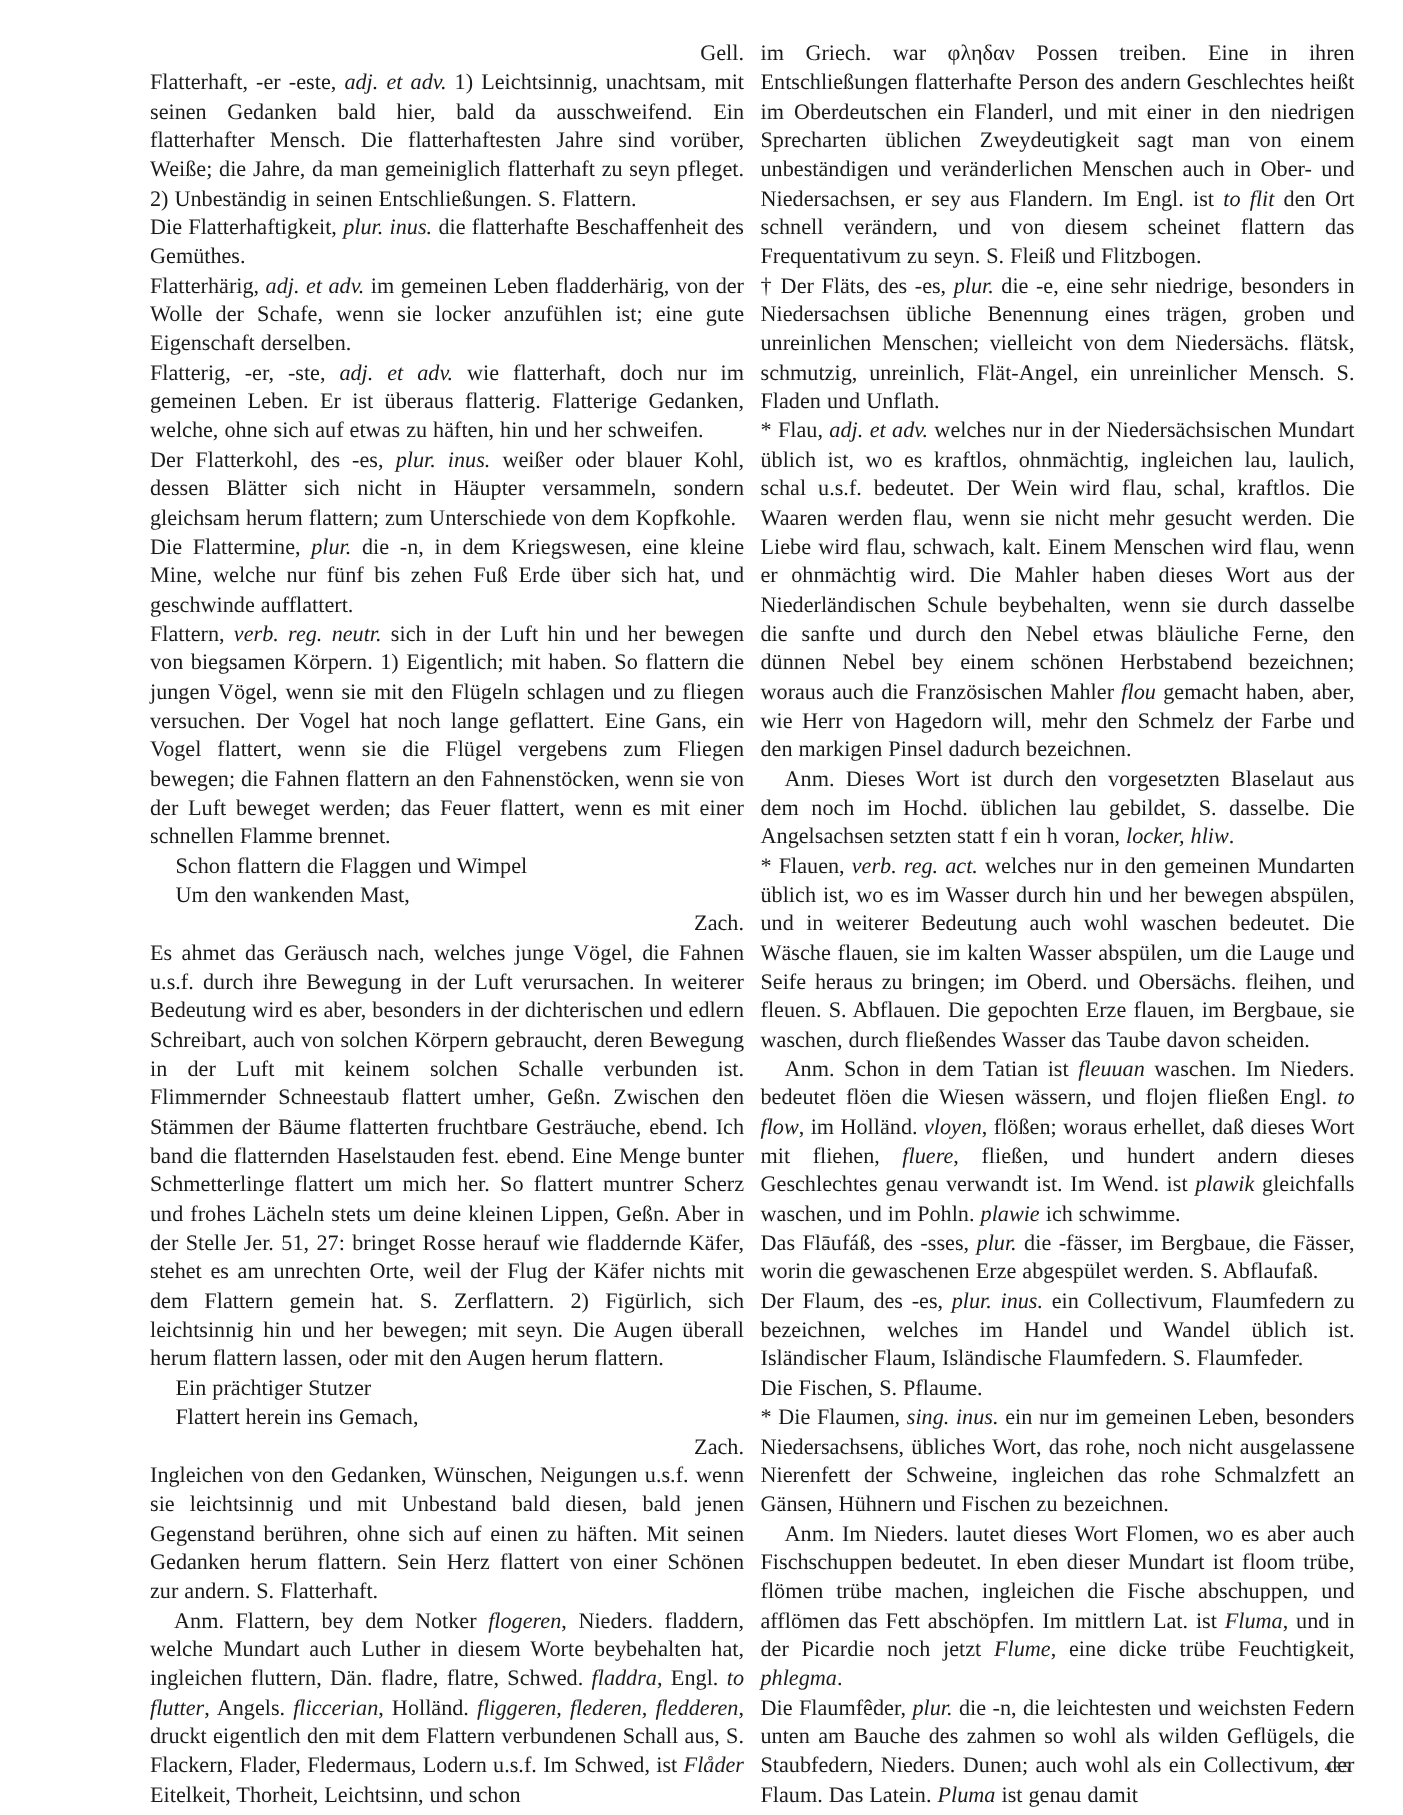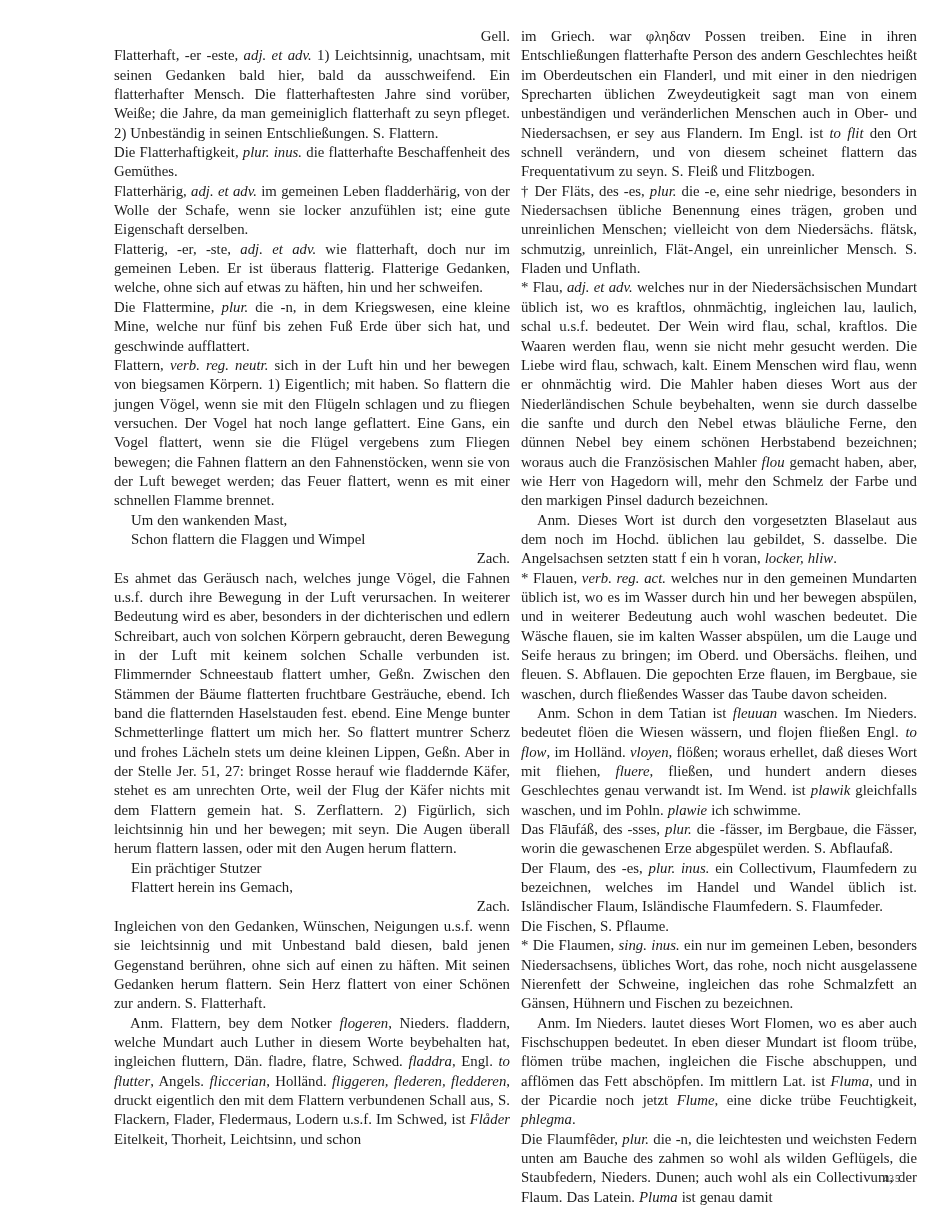--- a/index.html
+++ b/index.html
@@ -10,21 +10,21 @@
     font-family:"Liberation Serif","DejaVu Serif",serif;
   }
   .page {
     position:relative;
     width:935px; height:1210px;
     background:#ffffff;
     overflow:hidden;
   }
   .columns {
     position:absolute;
-    left:114px; top:27px;
+    left:100px; top:27px;
     width:803px;
     display:flex;
     gap:11px;
   }
   .col {
     width:396px;
     font-size:14.8px;
     line-height:19.35px;
     text-align:justify;
     word-spacing:0.02em;
@@ -49,24 +49,25 @@
 <body>
 
 <div class="page">
   <div class="columns">
     <div class="col">
         <div class="para attribution"><span class="n">Gell.</span></div>
         <div class="para entry"><span class="b">Flatterhaft</span><span class="n">, -er -este, </span><span class="i">adj. et adv.</span><span class="n"> 1) Leichtsinnig, unachtsam, mit seinen Gedanken bald hier, bald da ausschweifend. Ein flatterhafter Mensch. Die flatterhaftesten Jahre sind vorüber, Weiße; die Jahre, da man gemeiniglich flatterhaft zu seyn pfleget. 2) Unbeständig in seinen Entschließungen. S. Flattern.</span></div>
         <div class="para entry"><span class="b">Die Flatterhaftigkeit</span><span class="n">, </span><span class="i">plur. inus.</span><span class="n"> die flatterhafte Beschaffenheit des Gemüthes.</span></div>
         <div class="para entry"><span class="b">Flatterhärig</span><span class="n">, </span><span class="i">adj. et adv.</span><span class="n"> im gemeinen Leben fladderhärig, von der Wolle der Schafe, wenn sie locker anzufühlen ist; eine gute Eigenschaft derselben.</span></div>
         <div class="para entry"><span class="b">Flatterig</span><span class="n">, -er, -ste, </span><span class="i">adj. et adv.</span><span class="n"> wie flatterhaft, doch nur im gemeinen Leben. Er ist überaus flatterig. Flatterige Gedanken, welche, ohne sich auf etwas zu häften, hin und her schweifen.</span></div>
+        <div class="para entry"><span class="b">Der Flatterkohl</span><span class="n">, des -es, </span><span class="i">plur. inus.</span><span class="n"> weißer oder blauer Kohl, dessen Blätter sich nicht in Häupter versammeln, sondern gleichsam herum flattern; zum Unterschiede von dem Kopfkohle.</span></div>
         <div class="para entry"><span class="b">Die Flattermine</span><span class="n">, </span><span class="i">plur.</span><span class="n"> die -n, in dem Kriegswesen, eine kleine Mine, welche nur fünf bis zehen Fuß Erde über sich hat, und geschwinde aufflattert.</span></div>
         <div class="para entry"><span class="b">Flattern</span><span class="n">, </span><span class="i">verb. reg. neutr.</span><span class="n"> sich in der Luft hin und her bewegen von biegsamen Körpern. 1) Eigentlich; mit haben. So flattern die jungen Vögel, wenn sie mit den Flügeln schlagen und zu fliegen versuchen. Der Vogel hat noch lange geflattert. Eine Gans, ein Vogel flattert, wenn sie die Flügel vergebens zum Fliegen bewegen; die Fahnen flattern an den Fahnenstöcken, wenn sie von der Luft beweget werden; das Feuer flattert, wenn es mit einer schnellen Flamme brennet.</span></div>
+        <div class="para verse"><span class="n">Schon flattern die Flaggen und Wimpel</span></div>
         <div class="para verse"><span class="n">Um den wankenden Mast,</span></div>
-        <div class="para verse"><span class="n">Schon flattern die Flaggen und Wimpel</span></div>
         <div class="para attribution"><span class="n">Zach.</span></div>
         <div class="para plain"><span class="n">Es ahmet das Geräusch nach, welches junge Vögel, die Fahnen u.s.f. durch ihre Bewegung in der Luft verursachen. In weiterer Bedeutung wird es aber, besonders in der dichterischen und edlern Schreibart, auch von solchen Körpern gebraucht, deren Bewegung in der Luft mit keinem solchen Schalle verbunden ist. Flimmernder Schneestaub flattert umher, Geßn. Zwischen den Stämmen der Bäume flatterten fruchtbare Gesträuche, ebend. Ich band die flatternden Haselstauden fest. ebend. Eine Menge bunter Schmetterlinge flattert um mich her. So flattert muntrer Scherz und frohes Lächeln stets um deine kleinen Lippen, Geßn. Aber in der Stelle Jer. 51, 27: bringet Rosse herauf wie fladdernde Käfer, stehet es am unrechten Orte, weil der Flug der Käfer nichts mit dem Flattern gemein hat. S. Zerflattern. 2) Figürlich, sich leichtsinnig hin und her bewegen; mit seyn. Die Augen überall herum flattern lassen, oder mit den Augen herum flattern.</span></div>
         <div class="para verse"><span class="n">Ein prächtiger Stutzer</span></div>
         <div class="para verse"><span class="n">Flattert herein ins Gemach,</span></div>
         <div class="para attribution"><span class="n">Zach.</span></div>
         <div class="para plain"><span class="n">Ingleichen von den Gedanken, Wünschen, Neigungen u.s.f. wenn sie leichtsinnig und mit Unbestand bald diesen, bald jenen Gegenstand berühren, ohne sich auf einen zu häften. Mit seinen Gedanken herum flattern. Sein Herz flattert von einer Schönen zur andern. S. Flatterhaft.</span></div>
         <div class="para indent"><span class="n">Anm. Flattern, bey dem Notker </span><span class="i">flogeren</span><span class="n">, Nieders. fladdern, welche Mundart auch Luther in diesem Worte beybehalten hat, ingleichen fluttern, Dän. fladre, flatre, Schwed. </span><span class="i">fladdra</span><span class="n">, Engl. </span><span class="i">to flutter</span><span class="n">, Angels. </span><span class="i">fliccerian</span><span class="n">, Holländ. </span><span class="i">fliggeren, flederen, fledderen</span><span class="n">, druckt eigentlich den mit dem Flattern verbundenen Schall aus, S. Flackern, Flader, Fledermaus, Lodern u.s.f. Im Schwed, ist </span><span class="i">Flåder</span><span class="n"> Eitelkeit, Thorheit, Leichtsinn, und schon</span></div>
       </div>
     <div class="col">
         <div class="para plain"><span class="n">im Griech. war φληδαν Possen treiben. Eine in ihren Entschließungen flatterhafte Person des andern Geschlechtes heißt im Oberdeutschen ein Flanderl, und mit einer in den niedrigen Sprecharten üblichen Zweydeutigkeit sagt man von einem unbeständigen und veränderlichen Menschen auch in Ober- und Niedersachsen, er sey aus Flandern. Im Engl. ist </span><span class="i">to flit</span><span class="n"> den Ort schnell verändern, und von diesem scheinet flattern das Frequentativum zu seyn. S. Fleiß und Flitzbogen.</span></div>

